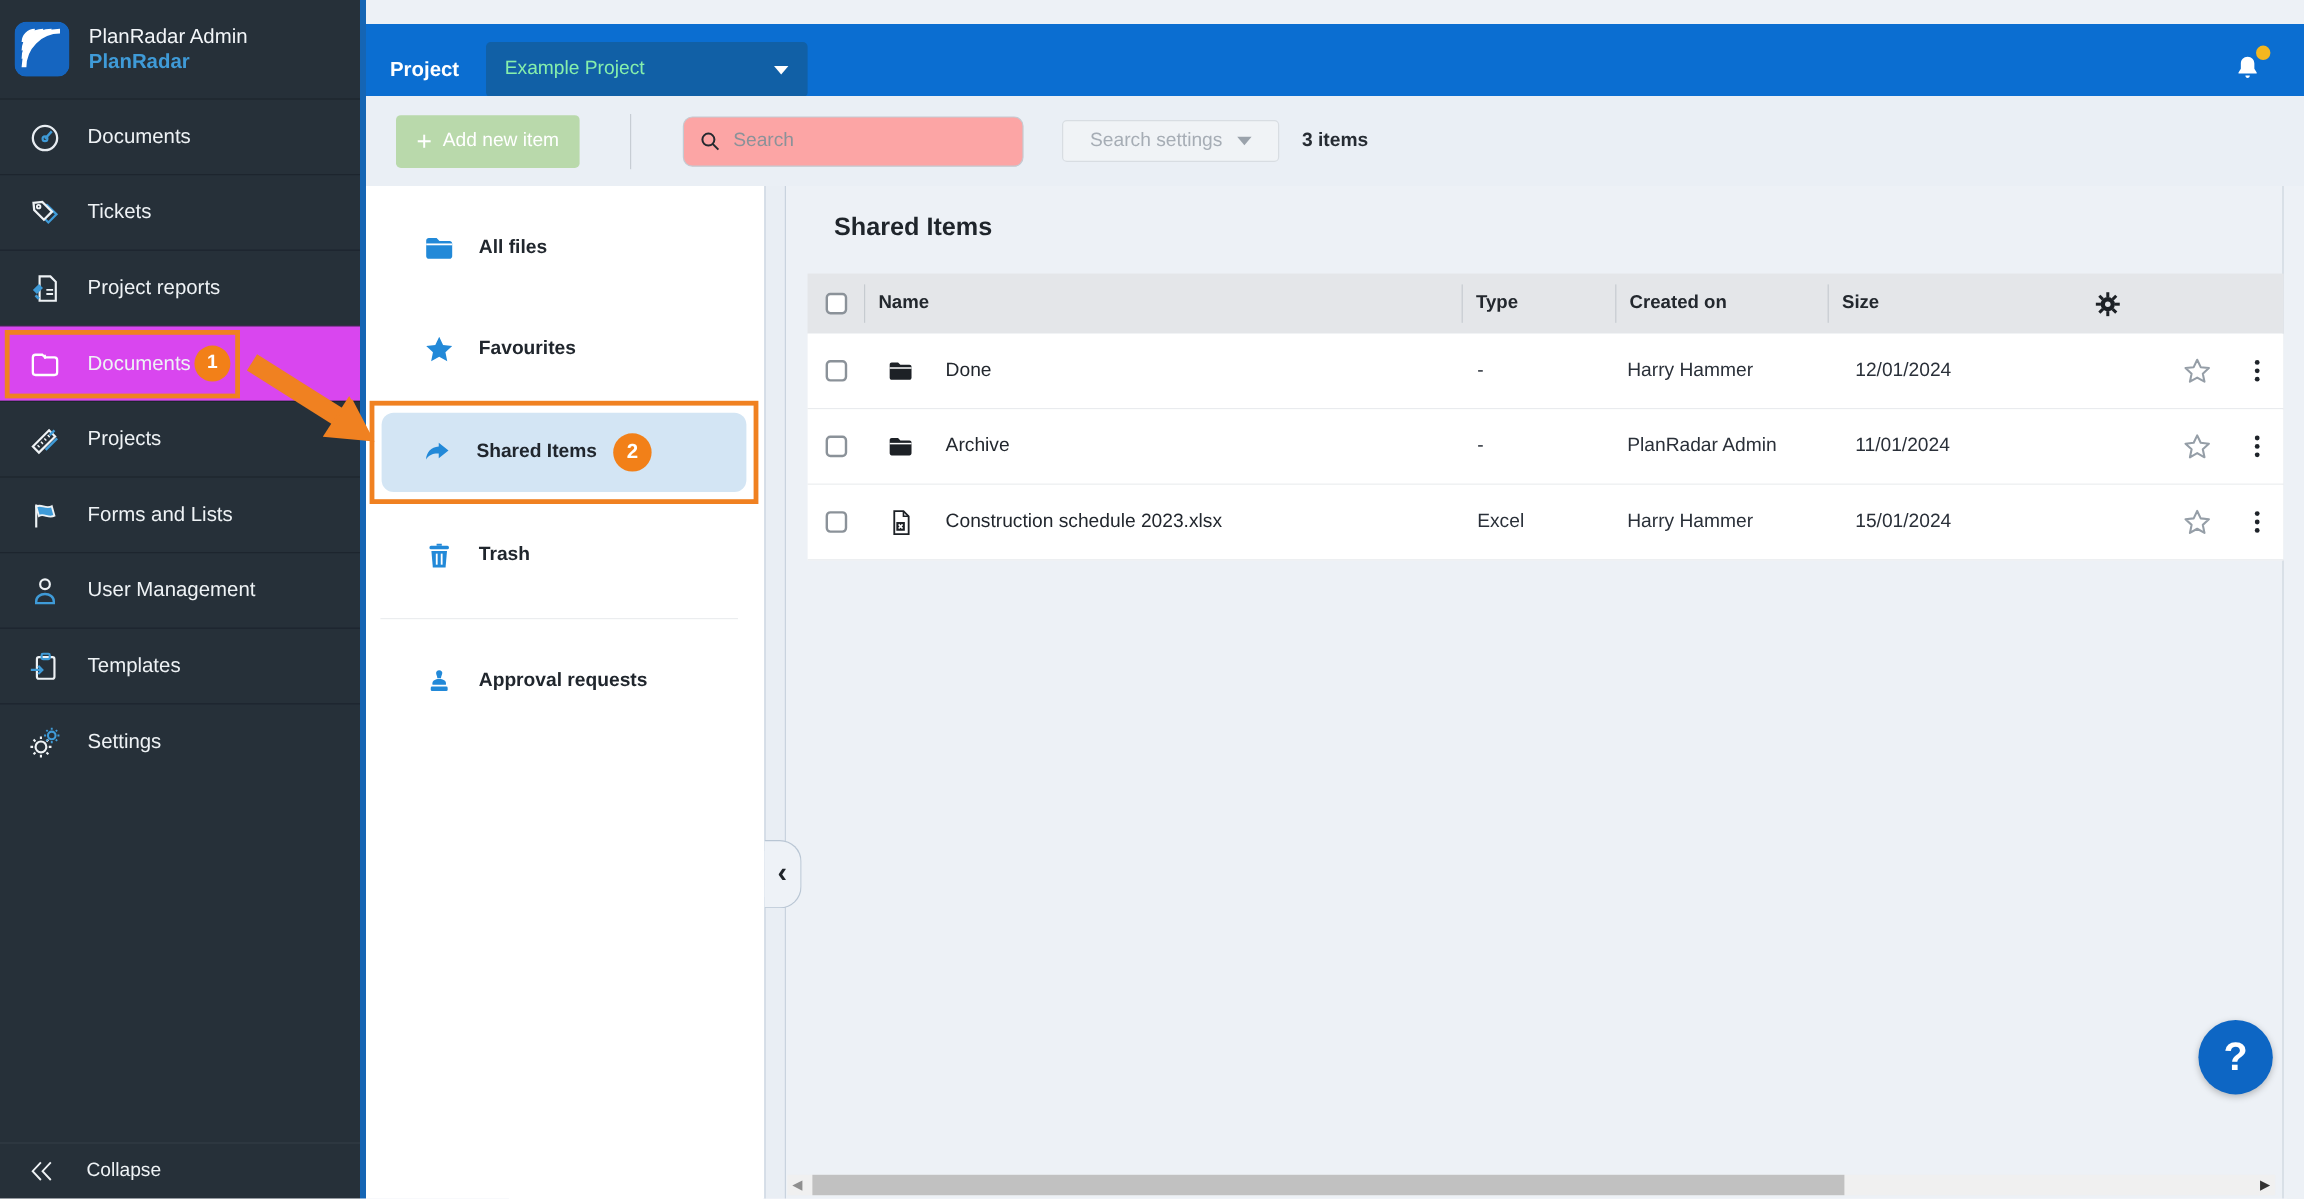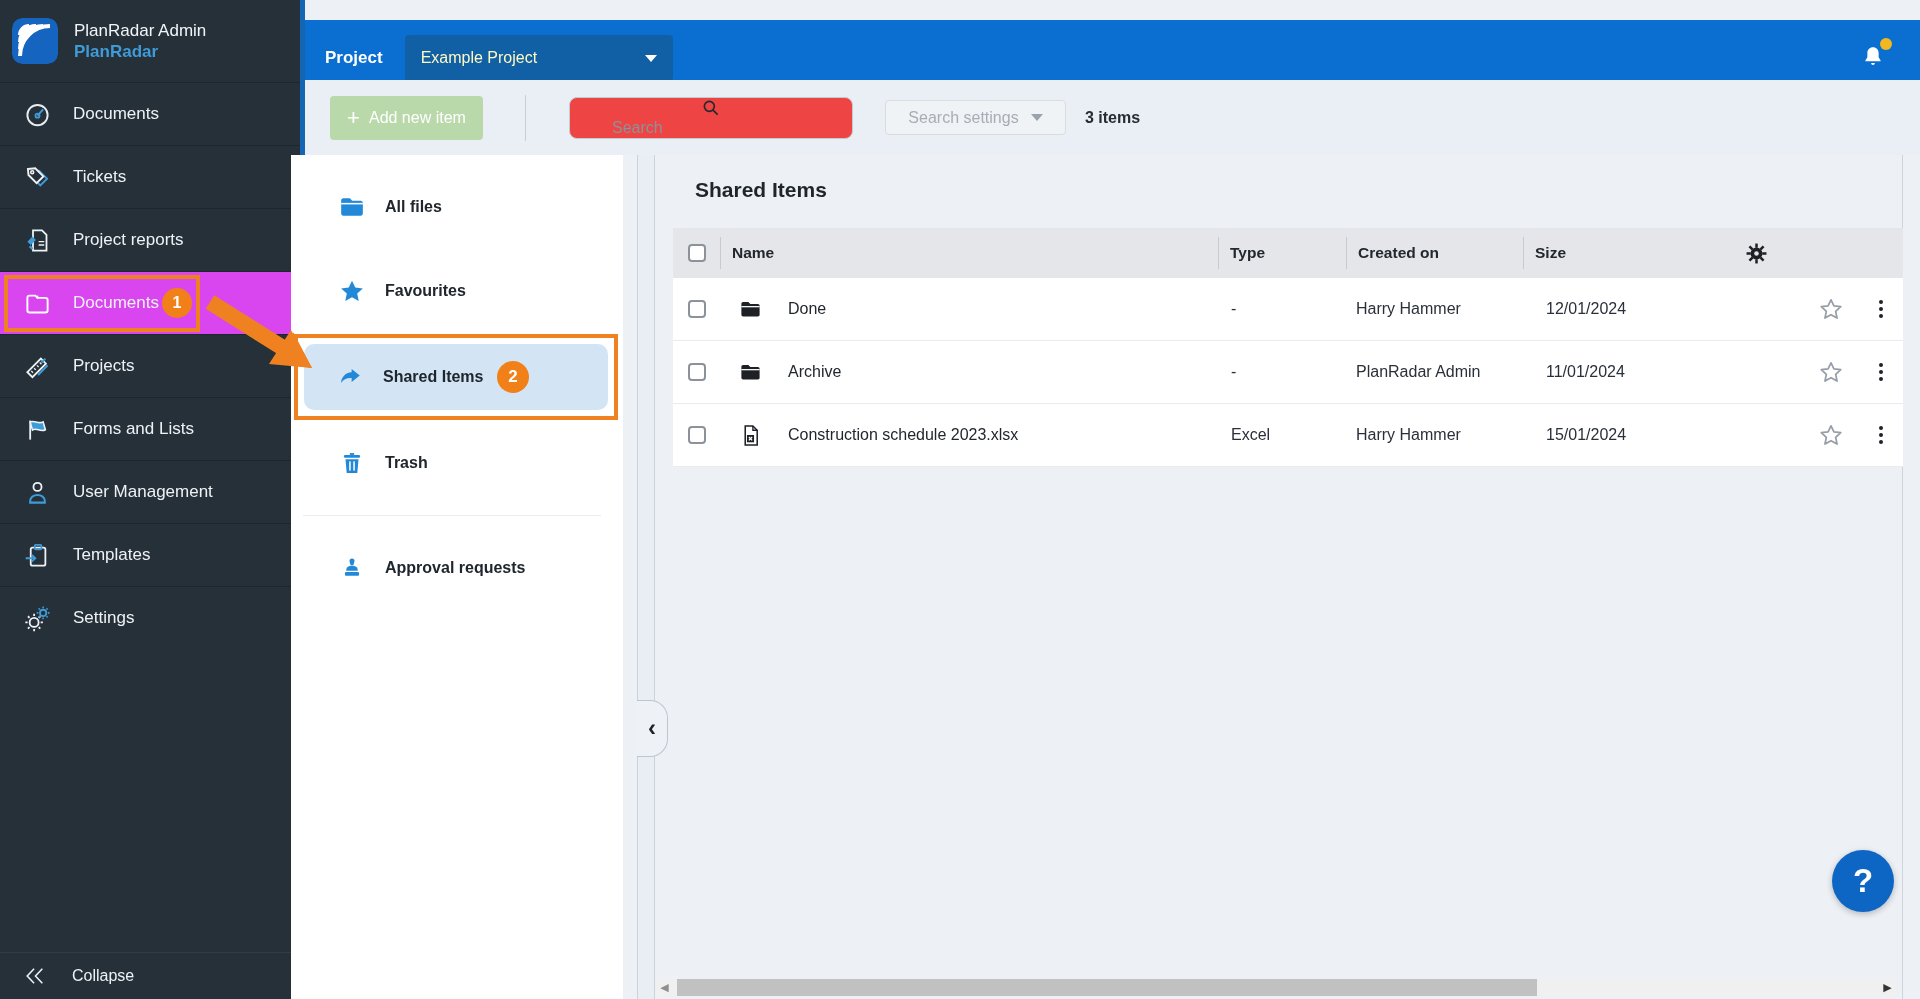--- a/index.html
+++ b/index.html
@@ -24,39 +24,39 @@
   
   .anno-rect-1 { position:absolute; left:4px; top:3px; width:196px; height:57px; border:4px solid #F08121; pointer-events:none; }
   .num-badge { width:30px; height:30px; border-radius:50%; background:#F28018; color:#fff; font-size:16px; font-weight:700; display:flex; align-items:center; justify-content:center; }
   .badge-1 { position:absolute; left:162px; top:50%; transform:translateY(-50%); }
 
   .accent-strip { position:absolute; left:300px; top:0; width:5px; height:999px; background:#1565b4; }
 
   
   .topbar { position:absolute; left:305px; top:0; right:0; height:78px; background:#0b6ed1; border-bottom:2px solid #6ca7e0; display:flex; align-items:center;margin-top:20px; }
   .project-label { color:#fff; font-size:17px; font-weight:700; margin-left:20px; }
-  .project-select { margin-left:22px; width:268px; height:46px; background:#1160a6; border-radius:4px; display:flex; align-items:center; padding:0 16px; cursor:pointer; color:#fef9c3; font-size:16px; }
+  .project-select { margin-left:22px; width:268px; height:46px; background:#1160a6; border-radius:4px; display:flex; align-items:center; padding:0 16px; cursor:pointer; color:#86efac; font-size:16px; }
   .project-select .caret { margin-left:auto; width:0; height:0; border-left:6px solid transparent; border-right:6px solid transparent; border-top:7px solid #fff; }
   .bell-wrap { margin-left:auto; margin-right:32px; position:relative; width:28px; height:30px; cursor:pointer; }
   .bell-dot { position:absolute; right:-4px; top:-5px; width:12px; height:12px; border-radius:50%; background:#f3b71f; }
 
   
   .toolbar { position:absolute; left:305px; top:80px; right:0; height:75px; background:#eaeff5; display:flex; align-items:center; }
   .add-btn { margin-left:25px; width:153px; height:44px; background:#b9d9ab; border:none; border-radius:4px; color:#fff; font-size:16px; font-weight:500; font-family:inherit; display:flex; align-items:center; justify-content:center; gap:9px; cursor:default; }
   .add-btn .plus { font-size:22px; font-weight:400; line-height:1; }
   .tb-divider { width:1px; height:46px; background:#c7cdd4; margin-left:42px; }
-  .search-box { margin-left:43px; width:284px; height:42px; background:#ef4444; border:1px solid #c4cad1; border-radius:8px; display:flex; align-items:center; padding:0 12px;flex-direction:column; }
+  .search-box { margin-left:43px; width:284px; height:42px; background:#fca5a5; border:1px solid #c4cad1; border-radius:8px; display:flex; align-items:center; padding:0 12px; }
   .search-box input { border:none; outline:none; flex:1; font-size:16px; font-family:inherit; color:#333; margin-left:9px; background:transparent; }
   .search-box input::placeholder { color:#8b9299; }
   .settings-btn { margin-left:32px; width:181px; height:35px; background:#f0f3f6; border:1px solid #d8dde2; border-radius:4px; color:#a6adb5; font-size:16px; display:flex; align-items:center; justify-content:center; gap:12px; cursor:default; }
   .settings-btn .caret { width:0; height:0; border-left:6px solid transparent; border-right:6px solid transparent; border-top:7px solid #9aa2ab; }
   .items-count { margin-left:19px; font-size:16px; font-weight:600; color:#262c33; }
 
   
-  .folder-panel { position:absolute; left:291px; top:155px; width:332px; bottom:0; background:#fff; padding-top:10px; }
+  .folder-panel { position:absolute; left:305px; top:155px; width:332px; bottom:0; background:#fff; padding-top:10px; }
   .fitem { height:84px; display:flex; align-items:center; padding-left:48px; cursor:pointer; font-size:16px; font-weight:600; color:#20262d; }
   .fitem .ficon { width:26px; height:26px; margin-right:20px; flex:0 0 auto; }
   .anno-box { margin:1px 5px 1px 3px; border:4px solid #F08121; padding:6px; }
   .fitem.active-item { height:66px; background:#d3e5f4; border-radius:10px; padding-left:33px; position:relative; }
   .badge-2 { position:absolute; left:193px; top:50%; transform:translateY(-50%); width:32px; height:32px; font-size:17px; }
   .fdivider { height:1px; background:#ebedef; margin:10px 22px 10px 12px; }
 
   
   .gutter { position:absolute; left:637px; top:155px; width:18px; bottom:0; background:#e9eef4; border-left:1px solid #c9d3de; border-right:1px solid #c9d3de; }
   .collapse-tab { position:absolute; left:637px; top:700px; width:31px; height:57px; background:#eef2f7; border:1px solid #b9c6d4; border-left:none; border-radius:0 18px 18px 0; display:flex; align-items:center; justify-content:center; cursor:pointer; z-index:5; }

